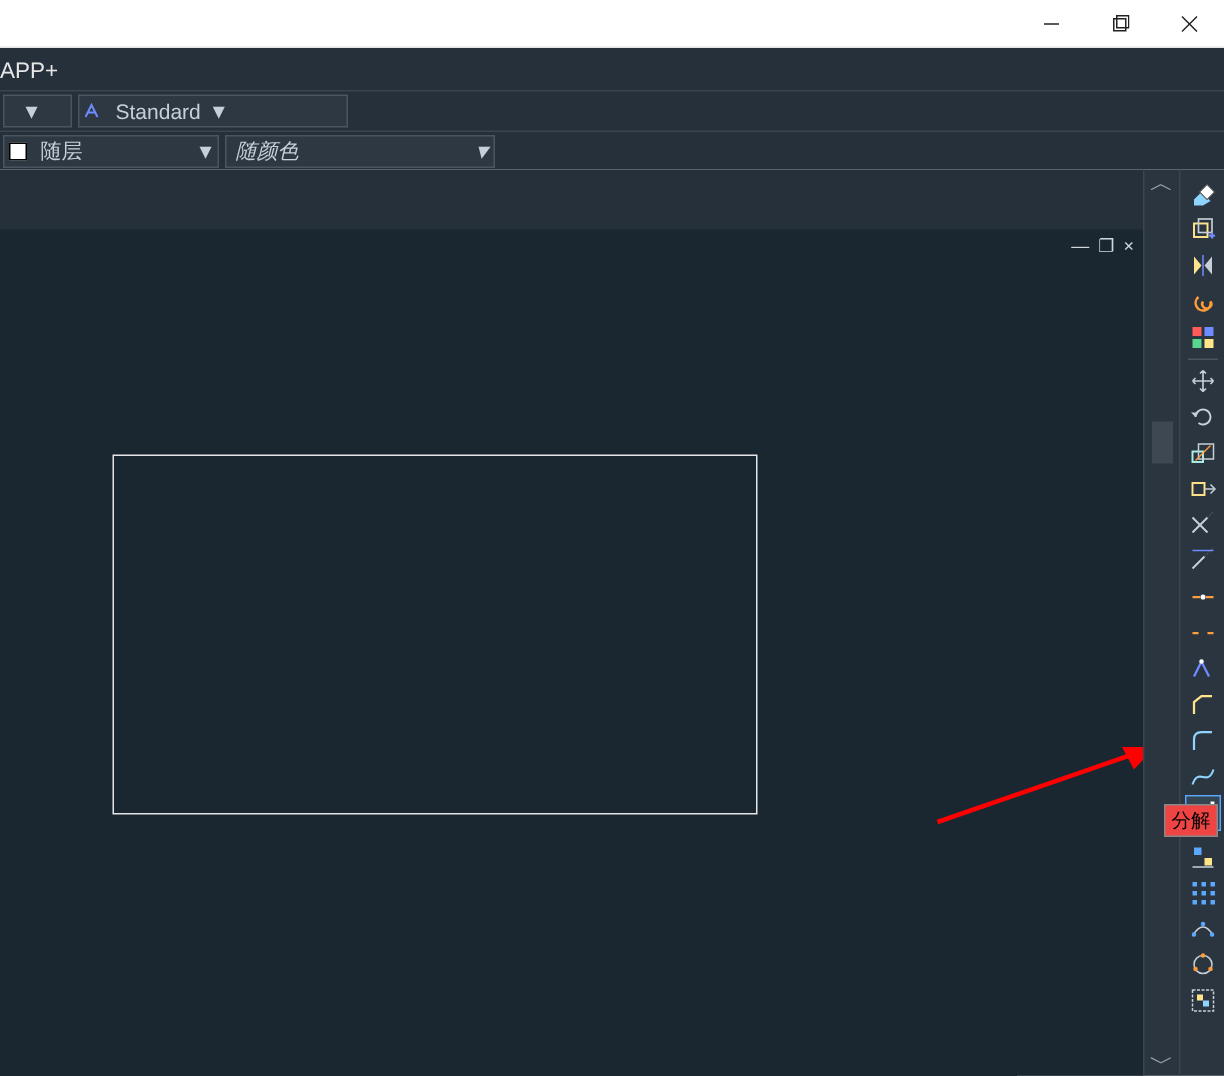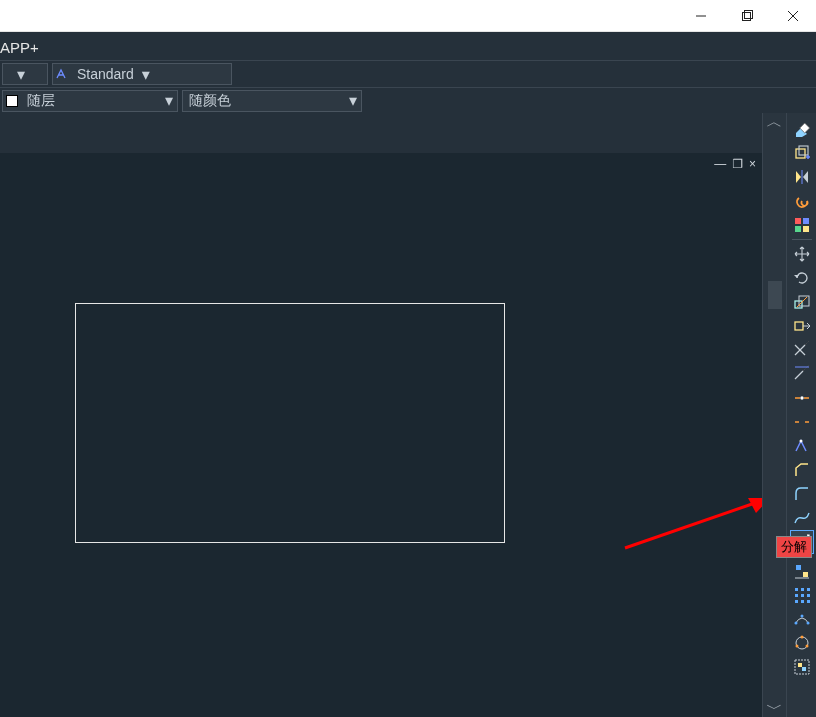--- a/index.html
+++ b/index.html
@@ -55,22 +55,22 @@
     display: flex; align-items: center; justify-content: center;
     color: #c7d0d8;
   }
   .dd-text { padding: 0 4px 0 6px; color: #c7d0d8; font-size: 14px; white-space: nowrap; }
   .dd-icon { width: 18px; display:flex; align-items:center; justify-content:center; }
   .tiny-swatch { width:12px; height:12px; background:#fff; border:1px solid #000; }
 
   .toolbar-row1 .dropdown.small { width: 46px; }
   .toolbar-row1 .dropdown.style { width: 180px; }
 
-  .toolbar-row2 .dropdown.layer { width: 176px; }
-  .toolbar-row2 .dropdown.color { width: 180px; }
+  .toolbar-row2 .dropdown.layer { width: 144px; }
+  .toolbar-row2 .dropdown.color { width: 180px; font-style: italic; }
 
   
   .main {
     display: flex;
     height: calc(717px - 32px - 28px - 52px);
   }
   
   .drawing-wrap {
     flex: 1;
     background: #25303a;

